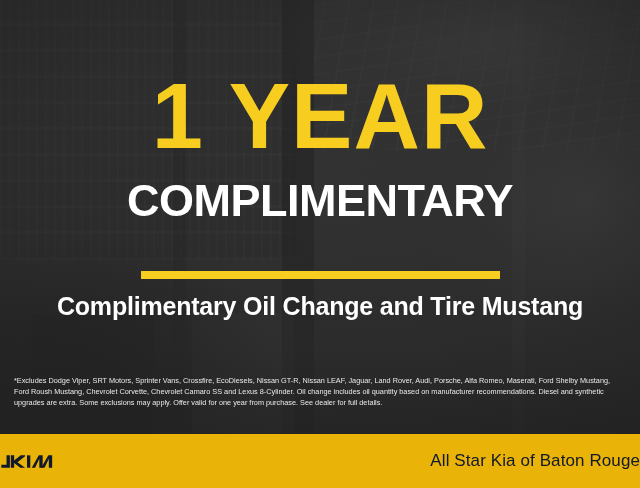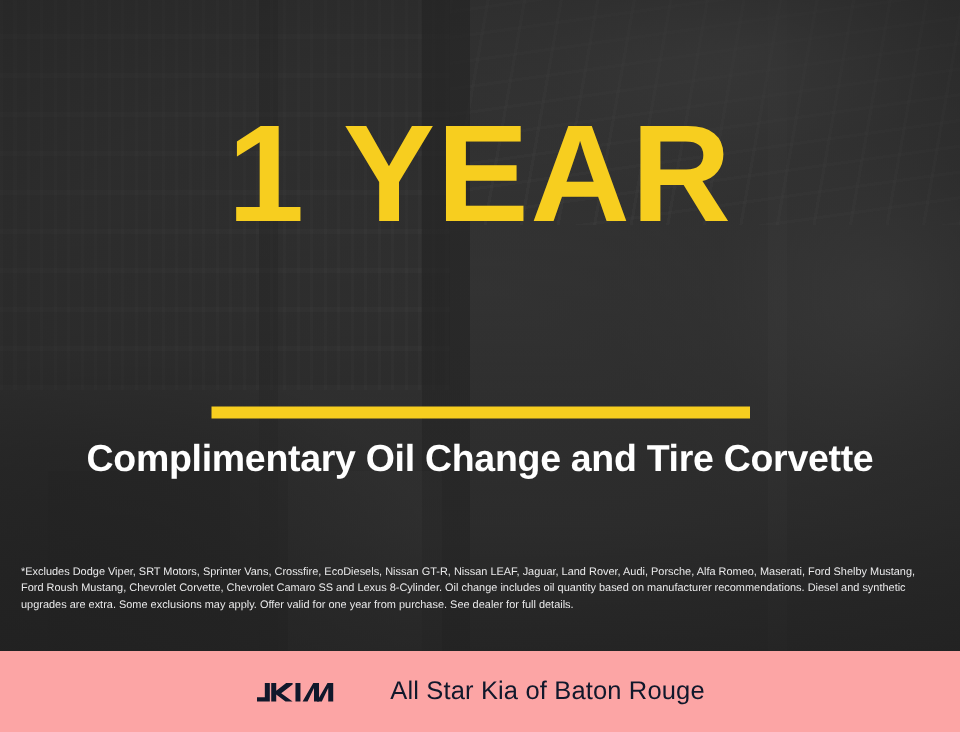--- a/index.html
+++ b/index.html
@@ -195,24 +195,24 @@
     text-align: left;
   }
 
   
   .footer {
     position: absolute;
     left: 0;
     top: 434px;
     width: 640px;
     height: 54px;
-    background: #fca5a5;
+    background: #eab308;
     display: flex;
     align-items: center;
-    justify-content: center;
+    justify-content: space-between;
     gap: 18px;
   }
   .kia-logo {
     display: block;
     width: 72px;
     height: 19px;
   }
   .dealer-name {
     color: #10182b;
     font-family: "Liberation Sans", sans-serif;
@@ -235,25 +235,26 @@
       <div class="photo-trusses"></div>
       <div class="photo-columns"></div>
       <div class="photo-bench"></div>
       <div class="photo-scrim"></div>
     </div>
 
     <div class="hero-content">
 
       <h1 class="headline-year">1 YEAR</h1>
 
+      <h2 class="headline-sub1">COMPLIMENTARY</h2>
 
 
       <div class="divider"></div>
 
-      <p class="offer-line1">Complimentary Oil Change and Tire Corvette</p>
+      <p class="offer-line1">Complimentary Oil Change and Tire Mustang</p>
 
 
       <p class="disclaimer">*Excludes Dodge Viper, SRT Motors, Sprinter Vans, Crossfire, EcoDiesels, Nissan GT-R, Nissan LEAF, Jaguar, Land Rover, Audi, Porsche, Alfa Romeo, Maserati, Ford Shelby Mustang, Ford Roush Mustang, Chevrolet Corvette, Chevrolet Camaro SS and Lexus 8-Cylinder. Oil change includes oil quantity based on manufacturer recommendations. Diesel and synthetic upgrades are extra. Some exclusions may apply. Offer valid for one year from purchase. See dealer for full details.</p>
     </div>
   </div>
 
   <div class="footer">
     <svg class="kia-logo" viewBox="0 0 300 80" xmlns="http://www.w3.org/2000/svg" aria-hidden="true">
       <g fill="#10182B">
         <path d="M4 54 L4 66 L40 66 L40 14 L26 14 L26 54 Z"></path>

